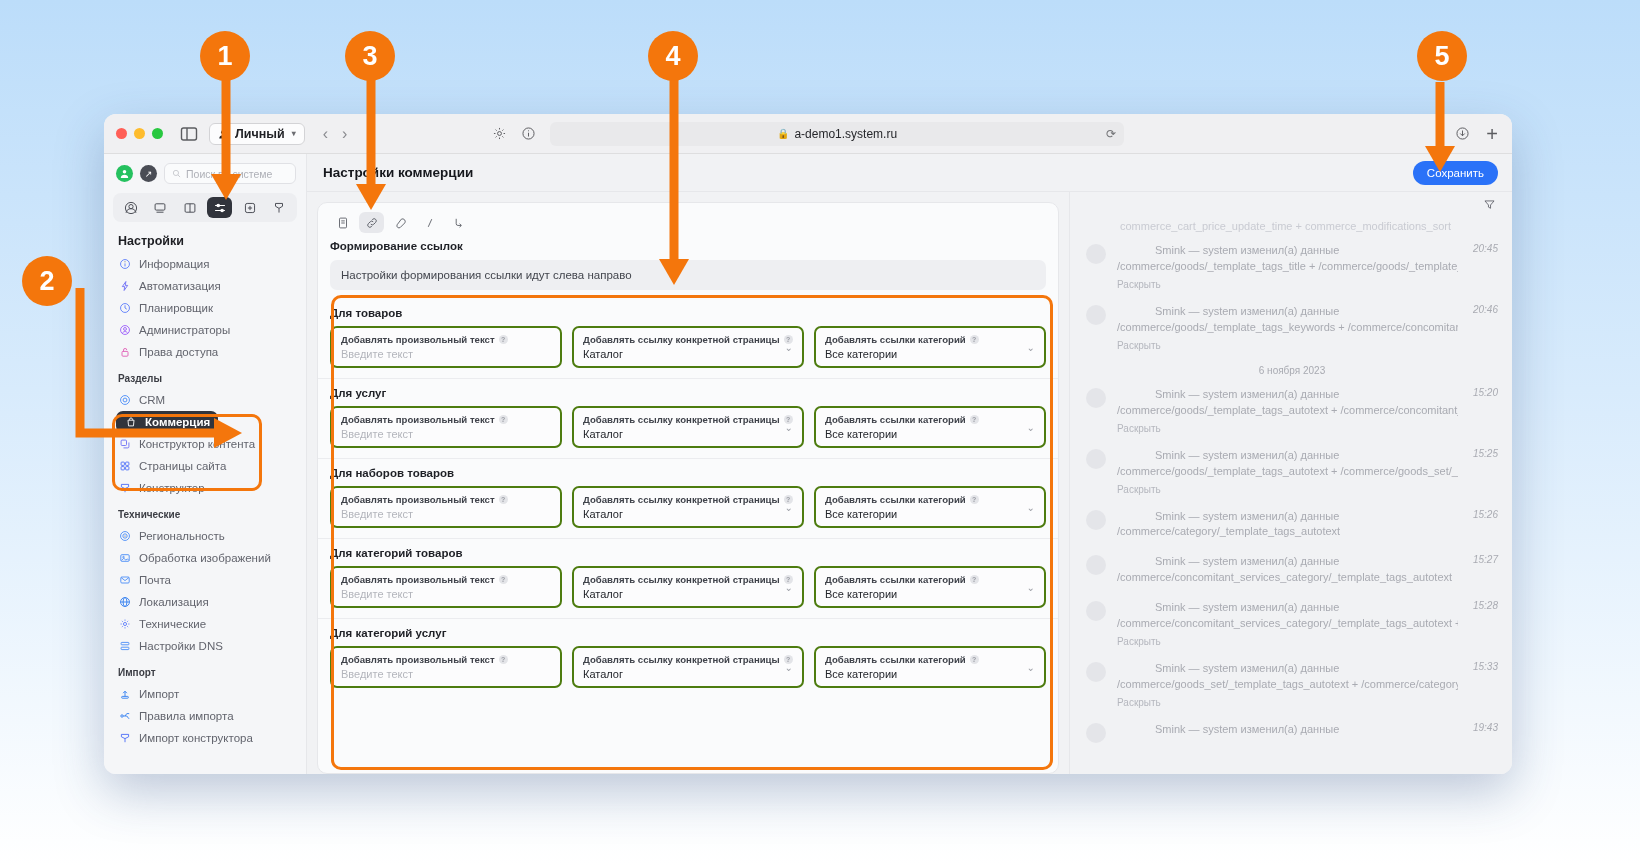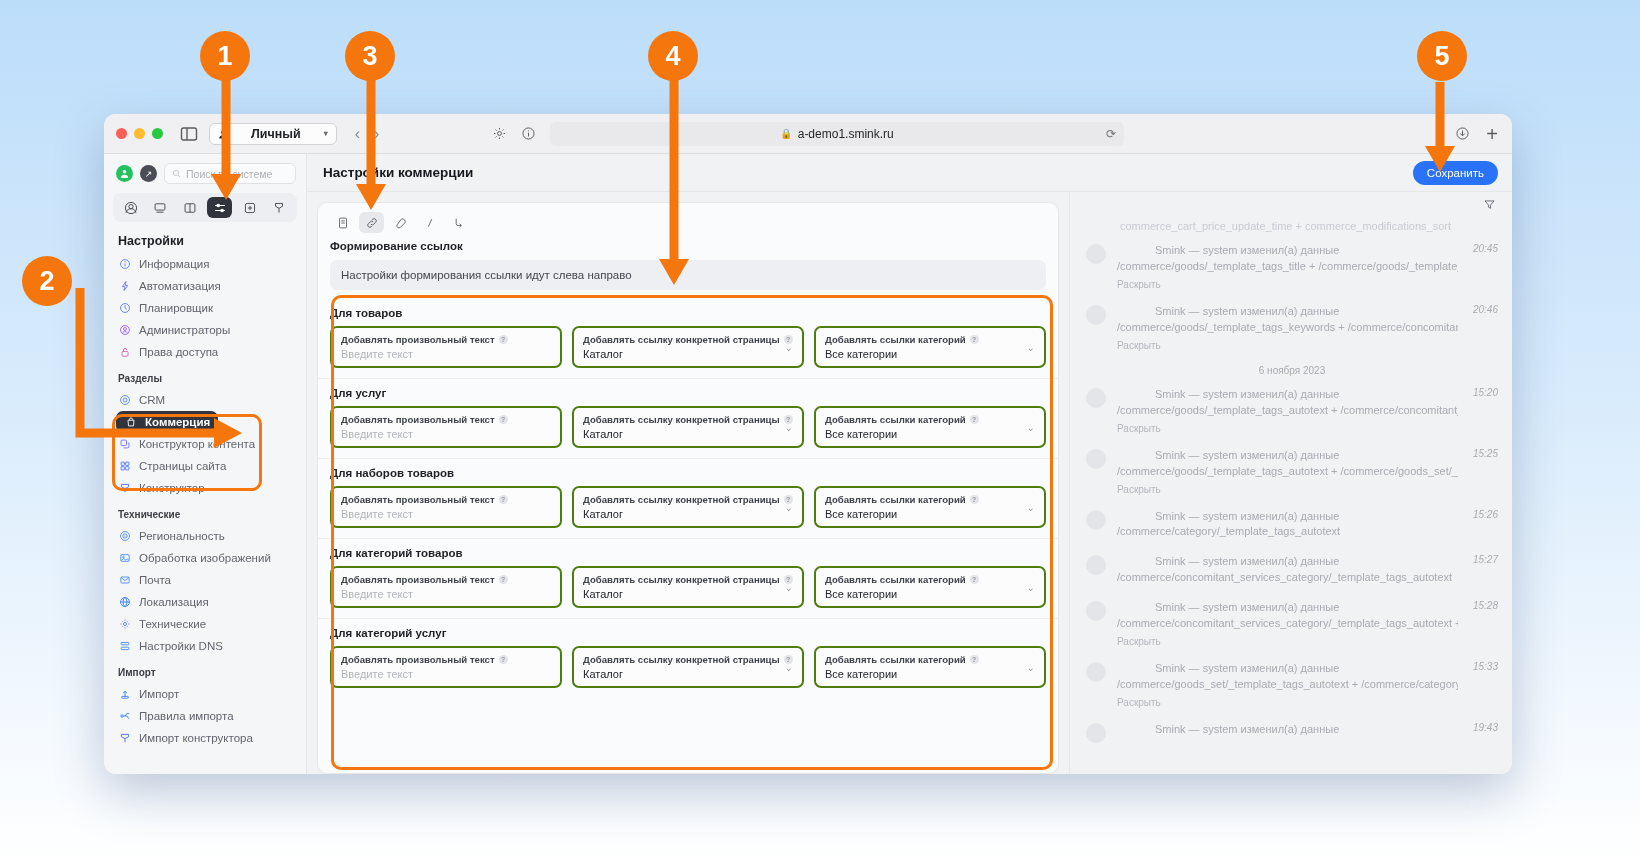--- a/index.html
+++ b/index.html
@@ -40,21 +40,21 @@
   .dot.y { background: #febc2e; }
   .dot.g { background: #28c840; }
 
   .tb-icon {
     color: #5b5c60;
     display: flex; align-items: center; justify-content: center;
   }
   .sidebar-toggle { width: 20px; height: 20px; }
 
   .profile-chip {
-    display: flex; align-items: center; gap: 23px;
+    display: flex; align-items: center; gap: 7px;
     border: 1px solid #d3d3d6;
     border-radius: 6px;
     background: #fcfcfd;
     padding: 3px 8px;
     font-size: 12.5px;
     color: #1f2024;
     font-weight: 600;
   }
   .nav-arrows { display: flex; gap: 14px; margin-left: 8px; color: #8a8b90; }
   .arrow { font-size: 16px; line-height: 1; }
@@ -389,21 +389,21 @@
       </span>
       <span class="tb-icon">
         <svg width="15" height="15" viewBox="0 0 20 20" fill="none" stroke="currentColor" stroke-width="1.3">
             <circle cx="10" cy="10" r="7.4"></circle>
             <line x1="10" y1="9" x2="10" y2="14"></line>
             <circle cx="10" cy="6.3" r=".8" fill="currentColor" stroke="none"></circle>
           </svg>
       </span>
       <div id="urlbar">
         <span class="lock">🔒</span>
-        <span>a-demo1.smink.ru</span>
+        <span>a-demo1.system.ru</span>
         <span class="reload">⟳</span>
       </div>
     </div>
 
     <div class="tb-right">
       <span class="tb-icon">
         <svg width="15" height="15" viewBox="0 0 20 20" fill="none" stroke="currentColor" stroke-width="1.3">
             <circle cx="10" cy="10" r="7.4"></circle>
             <path d="M10 6v7M7 10l3 3 3-3"></path>
           </svg>

